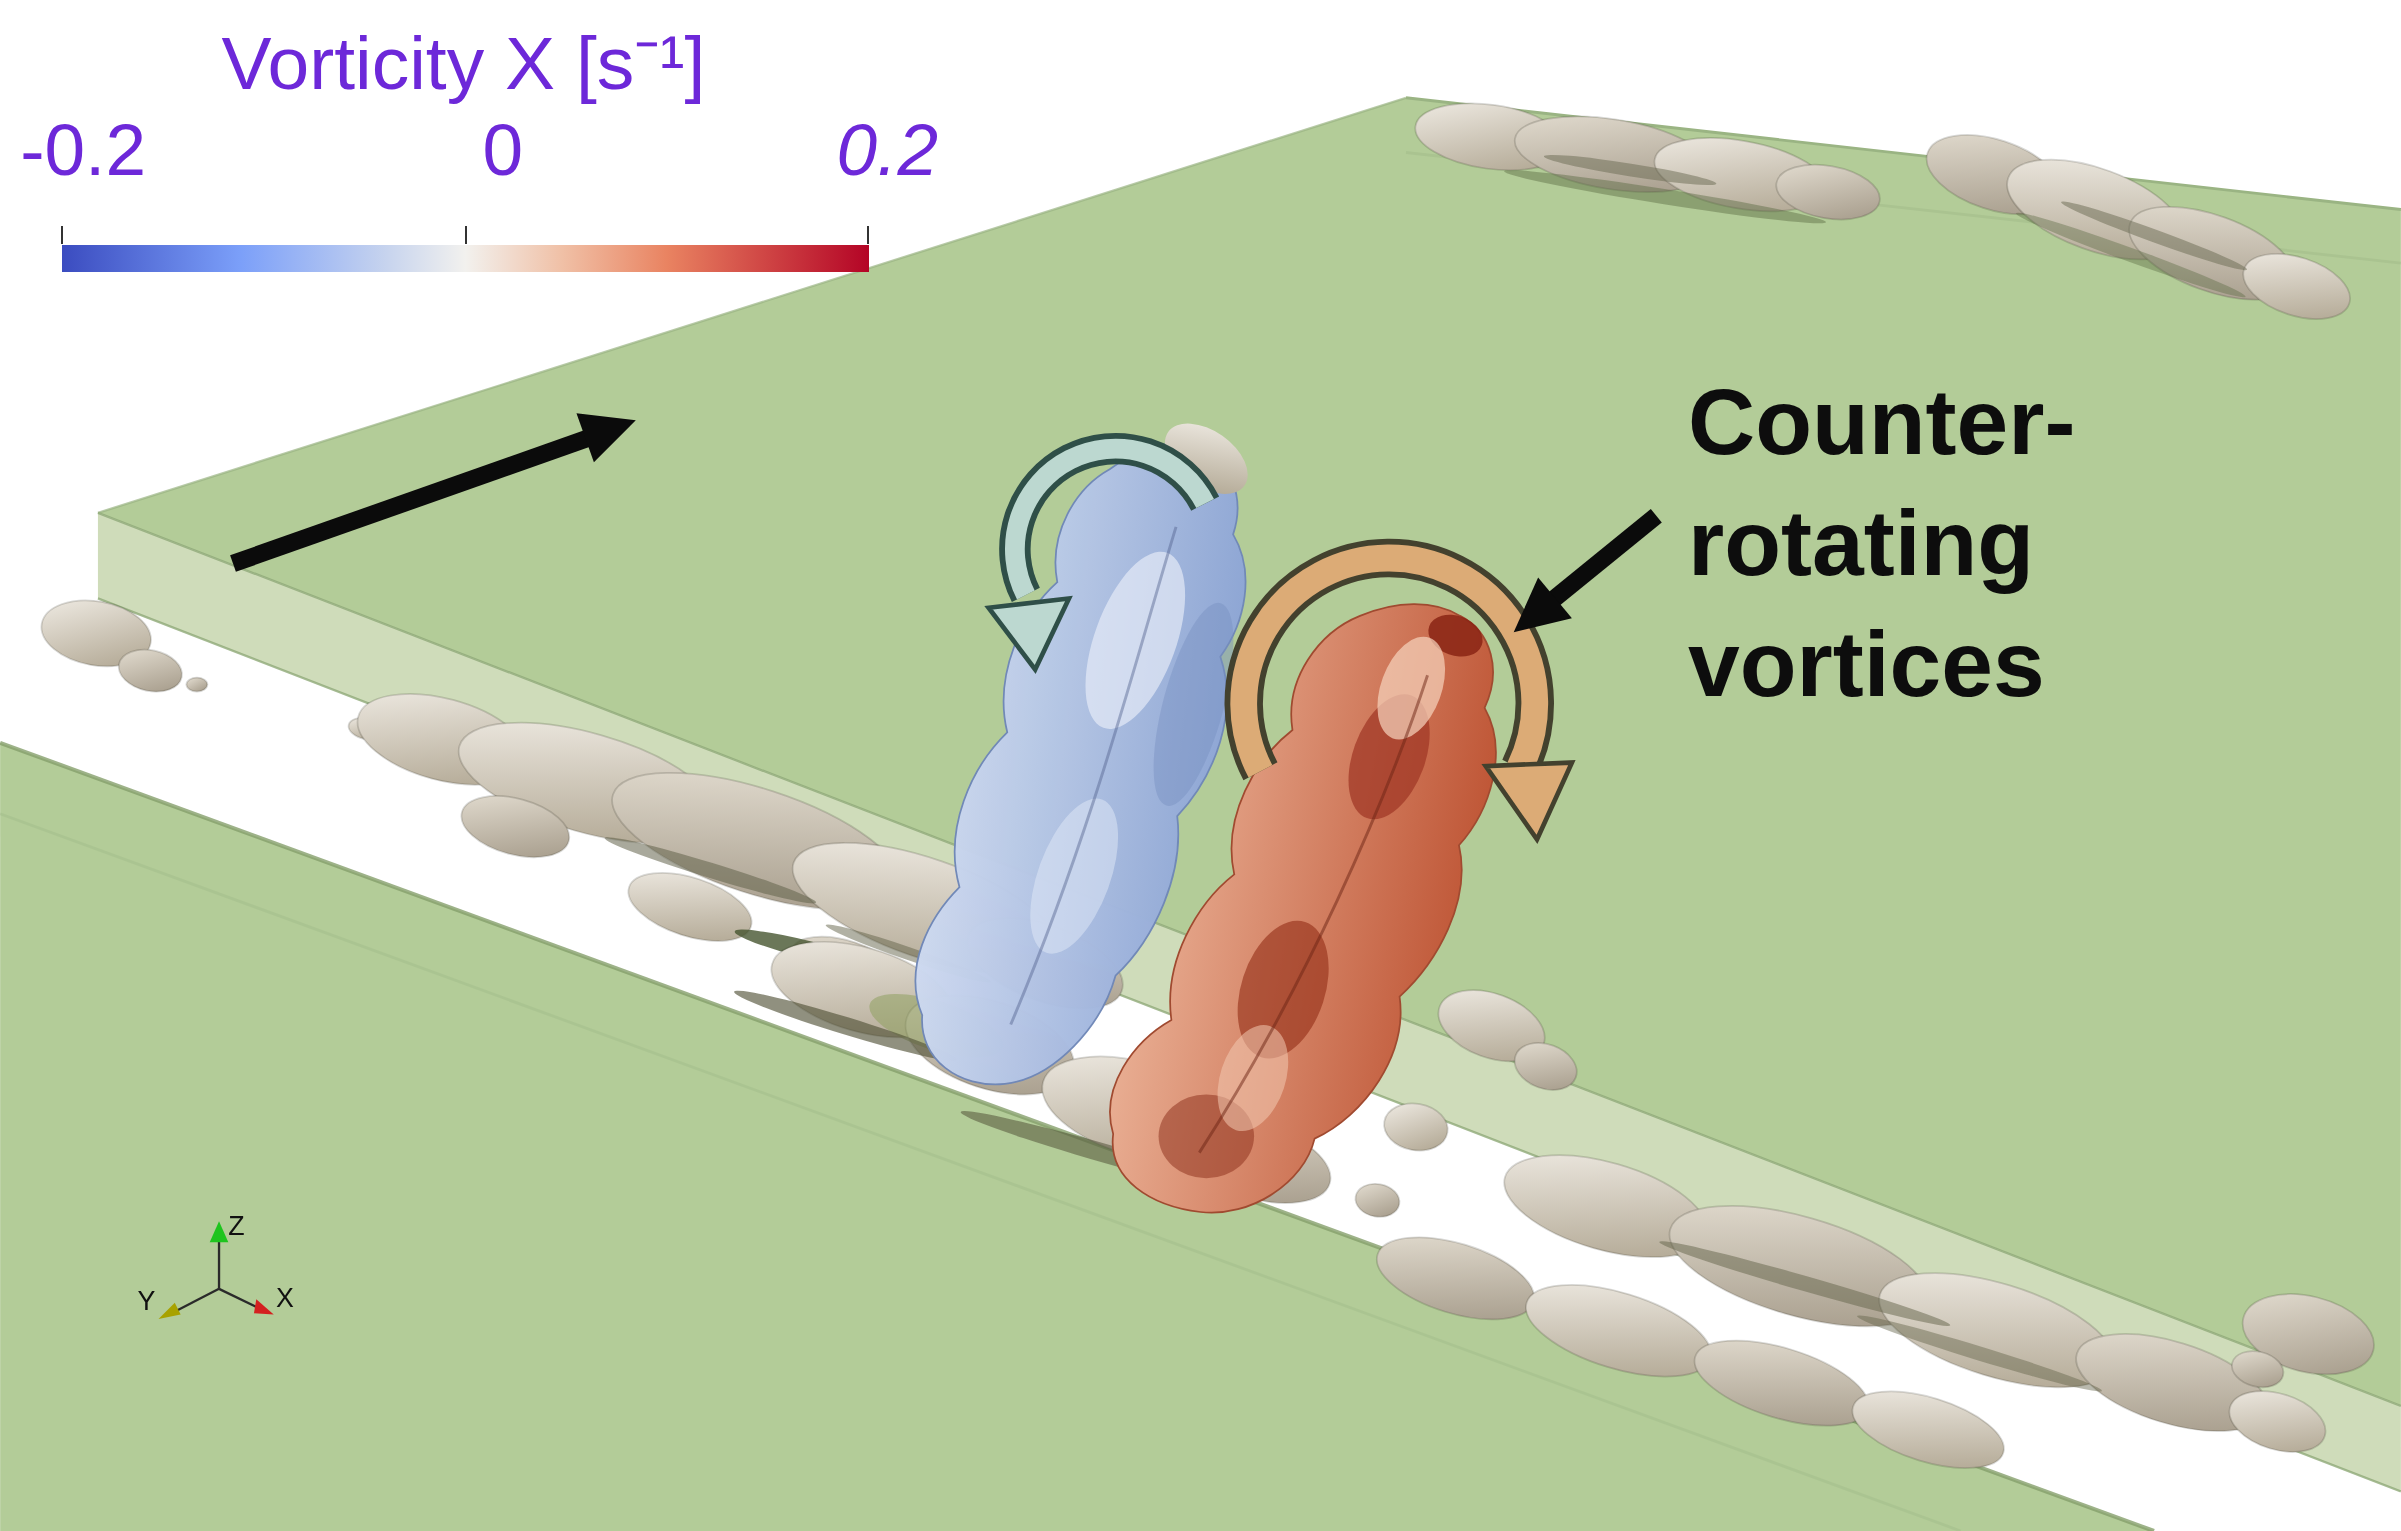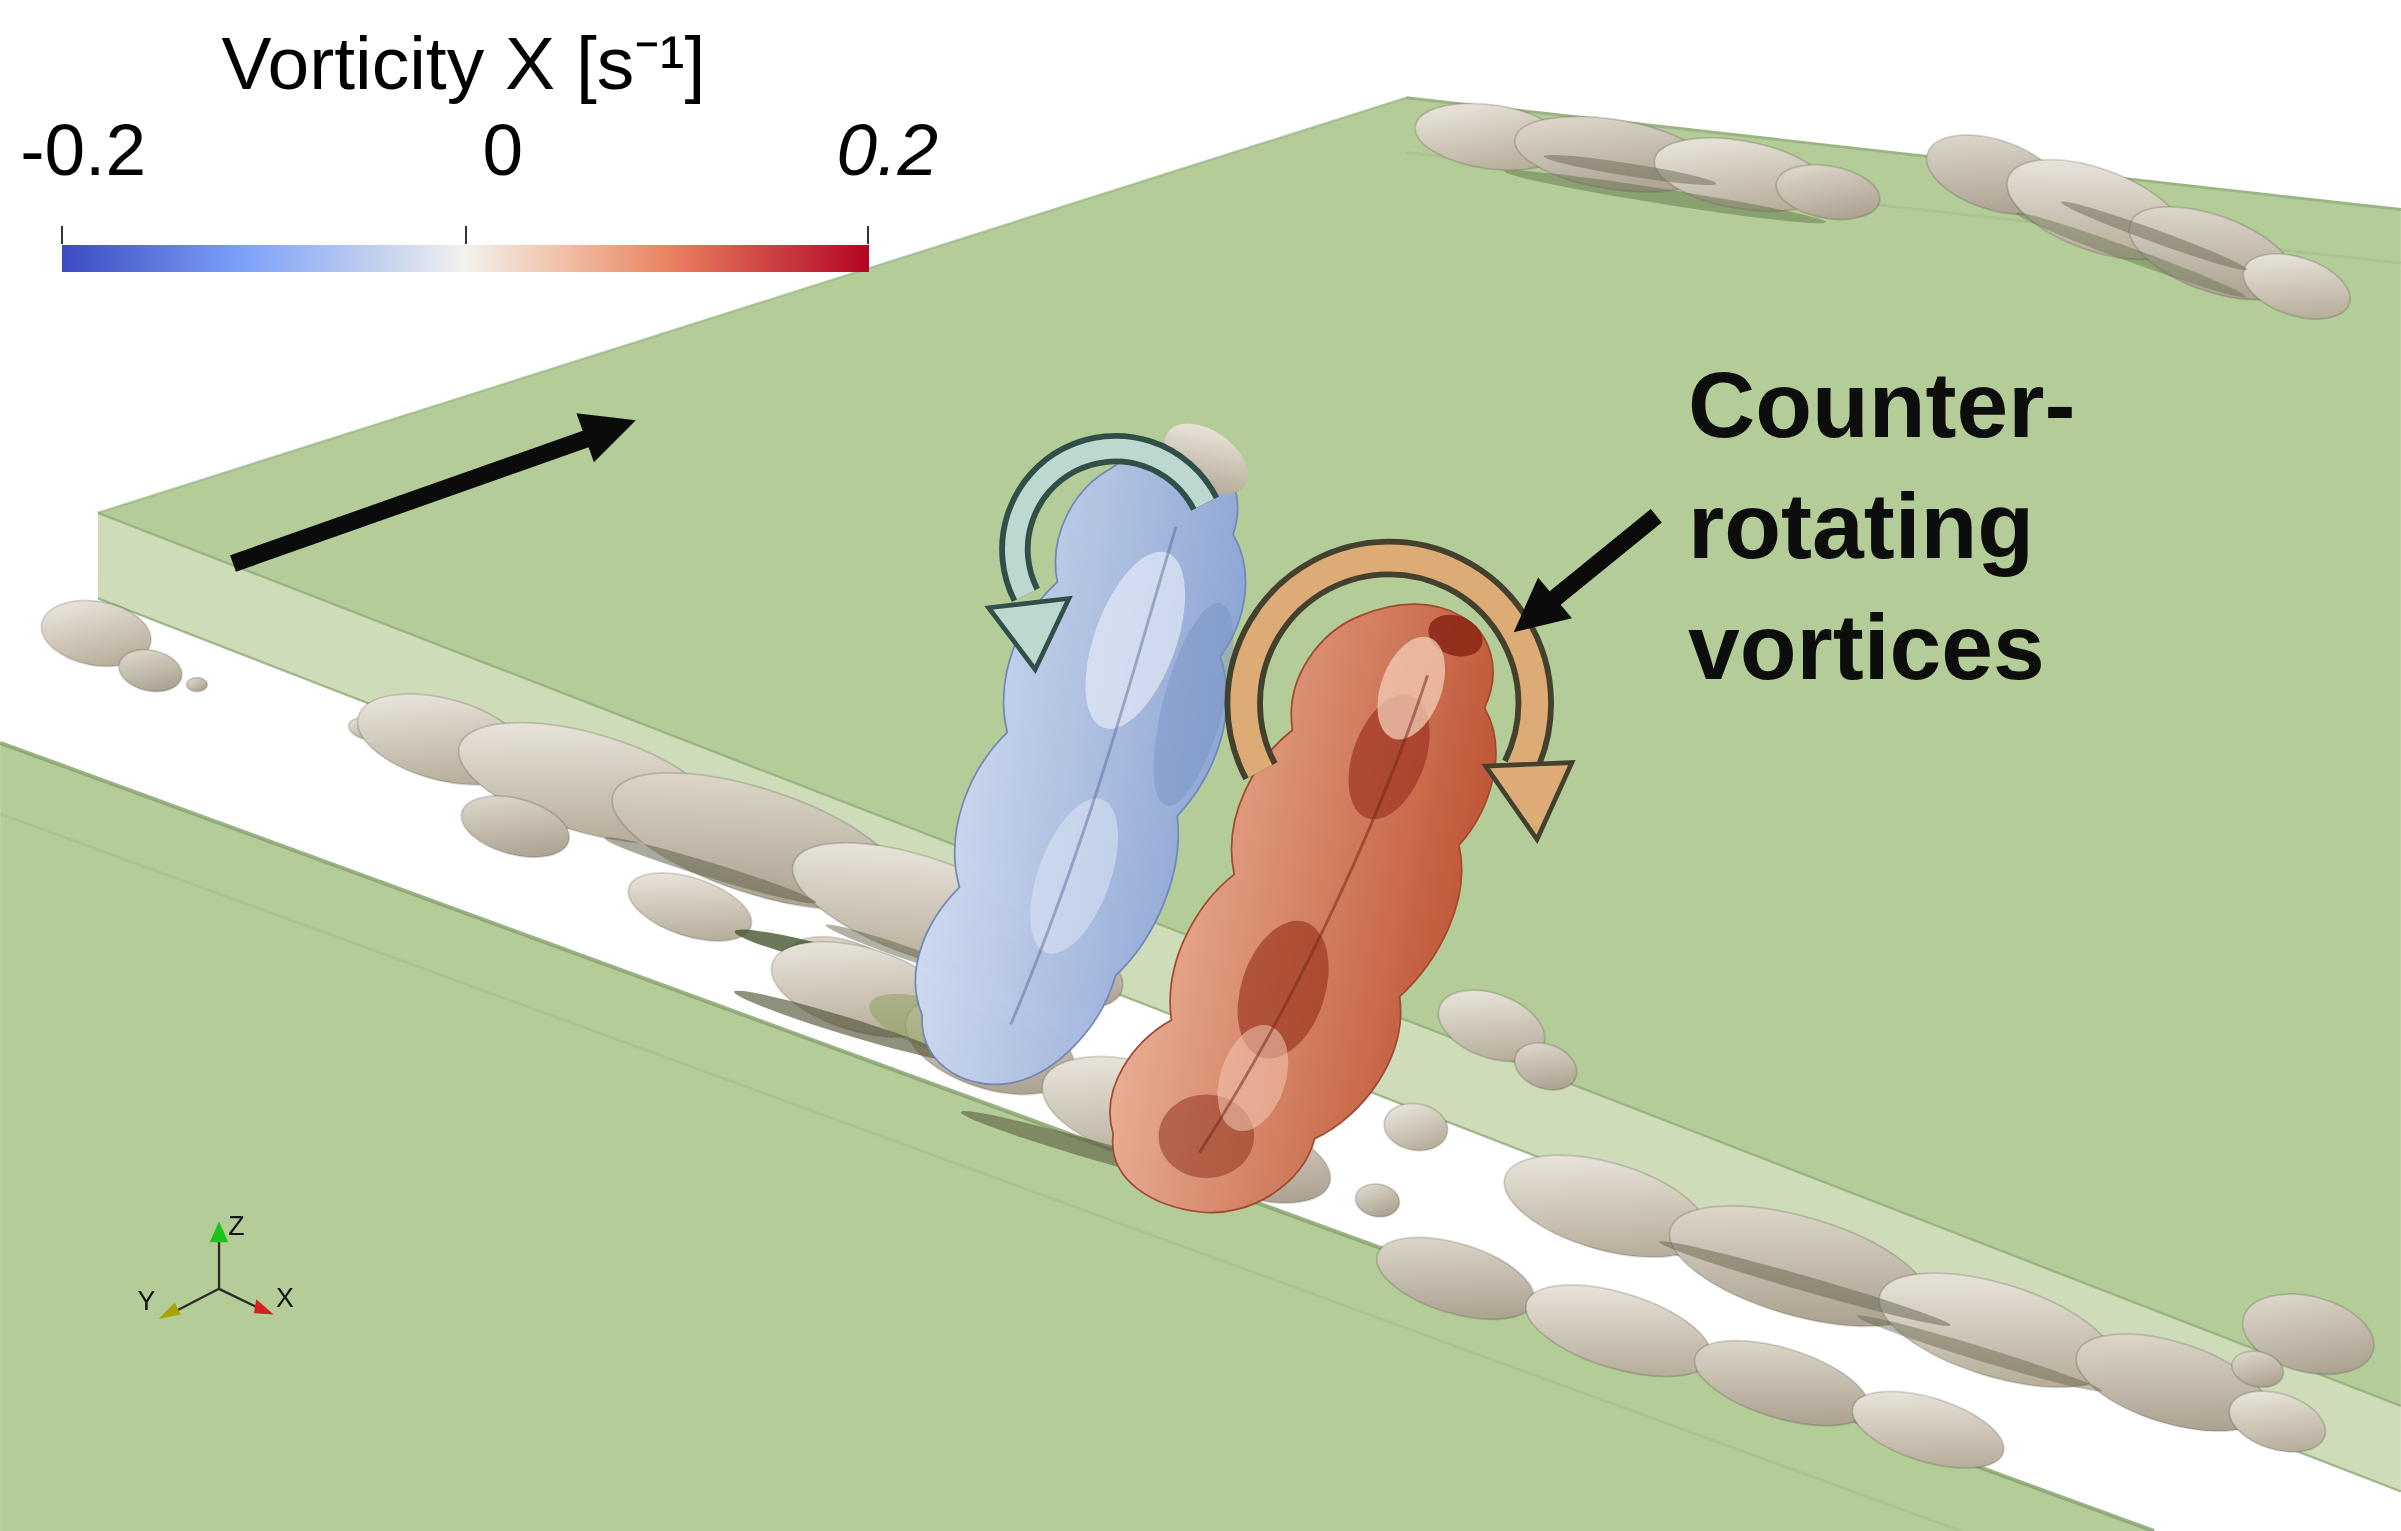--- a/index.html
+++ b/index.html
@@ -1,29 +1,29 @@
 <!DOCTYPE html>
 <html style="font-size:9.3px"><head>
 <meta charset="utf-8">
 <style>
   html,body{margin:0;padding:0;background:#fff;}
   .stage{position:relative;width:2401px;height:1531px;background:#ffffff;overflow:hidden;
          font-family:"Liberation Sans",sans-serif;}
   .stage svg{position:absolute;left:0;top:0;}
-  .overlay{position:absolute;color:#000000;}
+  .overlay{position:absolute;color:#6d28d9;}
   .cb-title{left:79px;top:9.3px;width:769px;text-align:center;font-size:75px;}
   .cb-tick{top:108px;font-size:73px;text-align:right;}
   .cb-tick.min{left:0;width:146px;}
   .cb-tick.mid{left:407px;width:116px;}
   .cb-tick.max{left:798px;width:140px;font-style:italic;}
   .cb-bar{position:absolute;left:62px;top:245px;width:807px;height:27px;
     background:linear-gradient(to right,#3b4cc0 0%,#7b9ff9 22%,#c6d3ee 40%,#f2f1ee 50%,
                #f0c0a6 62%,#e98361 75%,#b40426 100%);}
   .cb-tickmark{position:absolute;width:2.3px;height:17.5px;top:226px;background:#333;}
-  .ann{font-weight:700;color:#0d0d0d;}
+  .ann{font-weight:700;color:#0d0d0d;margin-top:17px;}
   .flow-label{left:176px;top:576px;font-size:87px;}
   .cr-label{left:1688px;top:345px;font-size:93px;line-height:121px;}
   .blob{stroke:rgba(40,40,30,.18);stroke-width:3px;}
   .axis-label{font-size:46px;fill:#111;}
 </style>
 </head>
 <body>
 
 <div class="stage">
 

